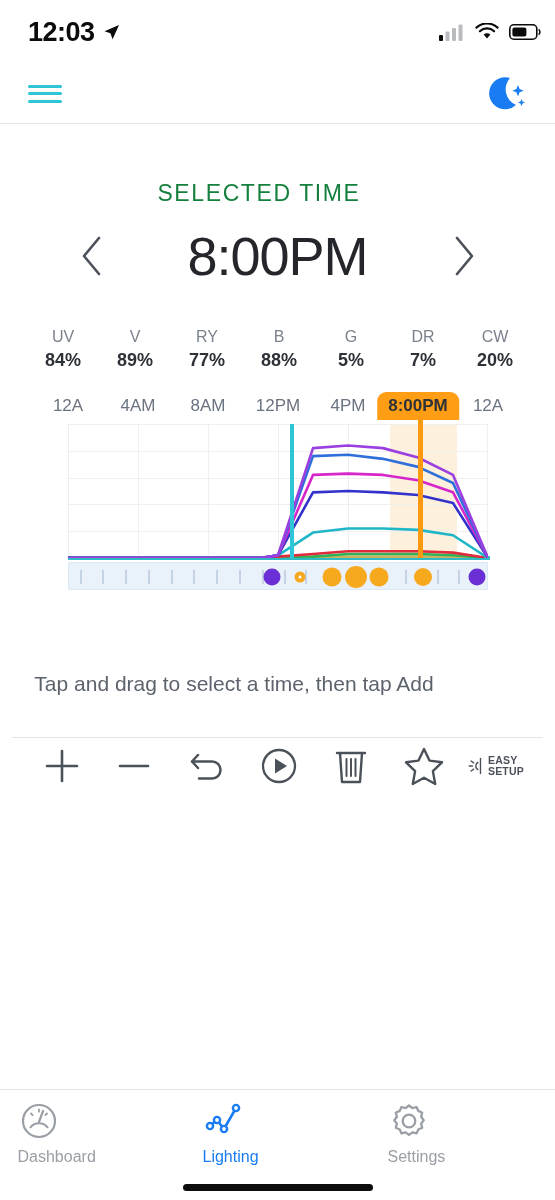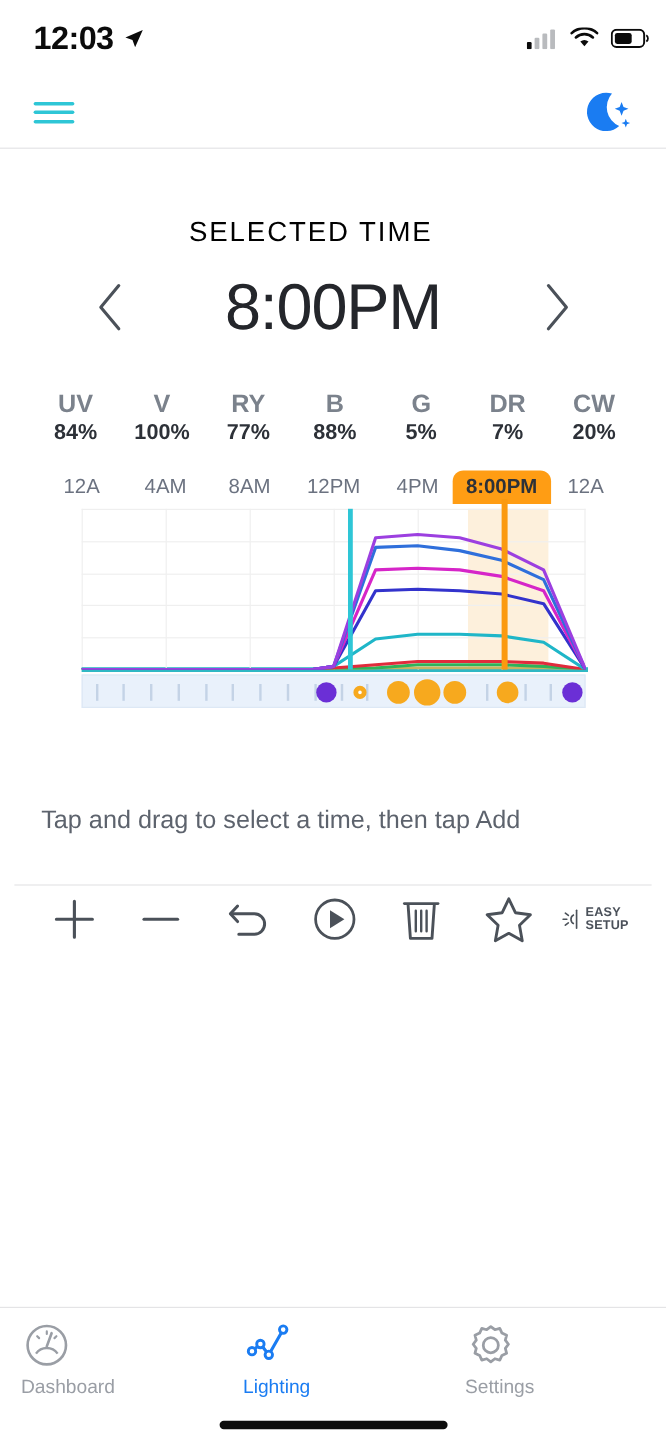--- a/index.html
+++ b/index.html
@@ -29,39 +29,39 @@
     display: flex; align-items: center; justify-content: space-between;
     padding: 0 28px;
     border-bottom: 1px solid #e4e4e6;
   }
   .hamburger { width: 34px; height: 24px; display: flex; flex-direction: column; justify-content: space-between; padding: 3px 0; }
   .hamburger i { display: block; height: 3px; border-radius: 2px; background: #2ec6d6; }
 
   
   .sel-label {
     position: absolute; top: 180px; left: 0; width: 518px;
-    text-align: center; font-size: 23px; color: #000000; letter-spacing: 1.6px;
+    text-align: center; font-size: 23px; color: #15803d; letter-spacing: 1.6px;
   }
   .time-row {
     position: absolute; top: 218px; left: 0; width: 555px; height: 76px;
     display: flex; align-items: center; justify-content: center; gap: 36px;
   }
   .chev { width: 40px; height: 52px; display: flex; align-items: center; justify-content: center; }
   .time-val {
     font-size: 54px; color: #24262b; letter-spacing: -1px;
     min-width: 260px; text-align: center; font-weight: 400;
   }
 
   
   .channels {
     position: absolute; top: 326px; left: 34px; width: 490px;
     display: flex; justify-content: space-between;
   }
   .ch { width: 58px; text-align: center; }
-  .ch-name { font-size: 21px; color: #7b828c; line-height: 22px; font-weight: bold; }
+  .ch-name { font-size: 16px; color: #7b828c; line-height: 22px; }
   .ch-val { font-size: 18px; color: #2d3138; font-weight: bold; line-height: 24px; }
 
   
   .chart-wrap { position: absolute; top: 392px; left: 0; width: 467px; height: 208px; }
   .axis-row {
     position: absolute; top: 0; left: 0; width: 555px; height: 32px;
   }
   .axis-lbl {
     position: absolute; top: 0; font-size: 17px; color: #6b7280;
     transform: translateX(-50%); line-height: 28px; white-space: nowrap;
@@ -188,21 +188,21 @@
     </div>
   </div>
 
   <div class="channels" id="channels">
       <div class="ch">
         <div class="ch-name">UV</div>
         <div class="ch-val">84%</div>
       </div>
       <div class="ch">
         <div class="ch-name">V</div>
-        <div class="ch-val">100%</div>
+        <div class="ch-val">89%</div>
       </div>
       <div class="ch">
         <div class="ch-name">RY</div>
         <div class="ch-val">77%</div>
       </div>
       <div class="ch">
         <div class="ch-name">B</div>
         <div class="ch-val">88%</div>
       </div>
       <div class="ch">

